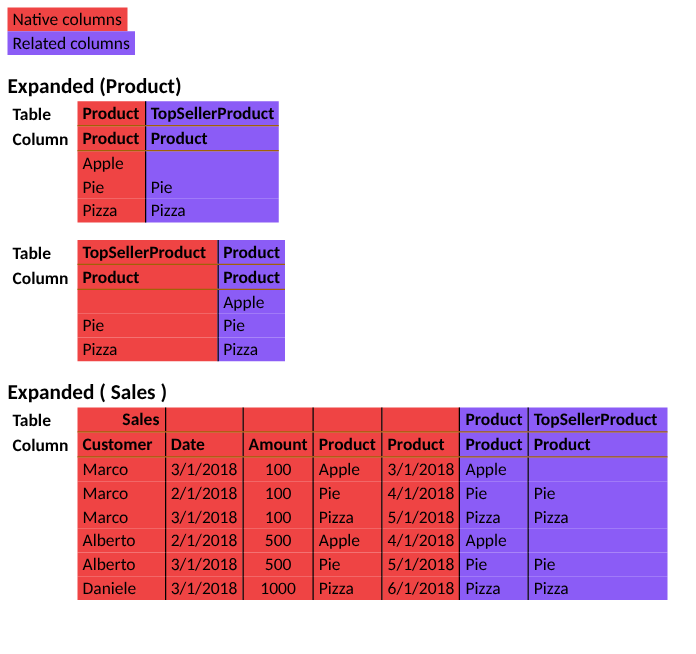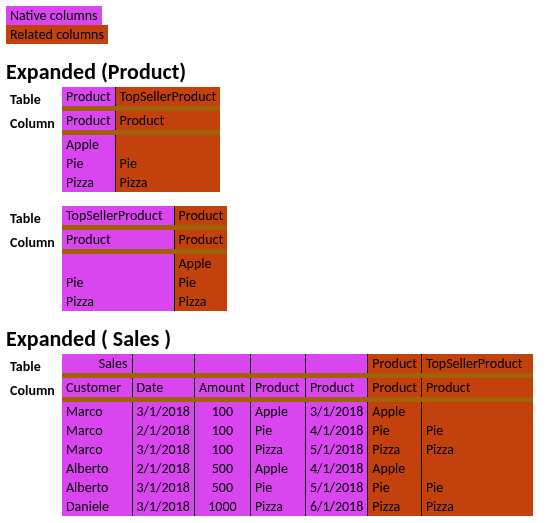--- a/index.html
+++ b/index.html
@@ -7,27 +7,27 @@
     font-size: 14px;
     color: #000;
     margin: 0;
     padding: 6px;
     background: #fff;
     width: 557px;
     box-sizing: border-box;
   }
   .legend { margin-bottom: 14px; }
   .legend span { display:inline-block; padding:1px 4px; }
-  .native { background:#d946ef; }
-  .related { background:#c2410c; }
-  h2 { font-size: 22px; font-weight:bold; margin: 6px 0 2px 0; }
+  .native { background:#ef4444; }
+  .related { background:#8b5cf6; }
+  h2 { font-size: 17px; font-weight:bold; margin: 6px 0 2px 0; }
   table { border-collapse: collapse; }
   td { padding: 1px 4px; vertical-align: bottom; height:18px; box-sizing:border-box; }
   .rowlabel { font-weight:bold; width:56px; }
-  .hdr { font-weight:normal; border-bottom:5px solid #a16207; }
+  .hdr { font-weight:bold; border-bottom:1px solid #a16207; }
   .bcell { border-left:1px solid #000; }
   .num { text-align:center; }
   .section { margin-bottom: 14px; }
   .w60{width:62px;} .w70{width:70px;text-align:right;} .w55{width:55px;} .w56{width:56px;}
   .w112{width:112px;} .w52{width:52px;}
 </style>
 </head>
 <body>
 
 <div class="legend">

